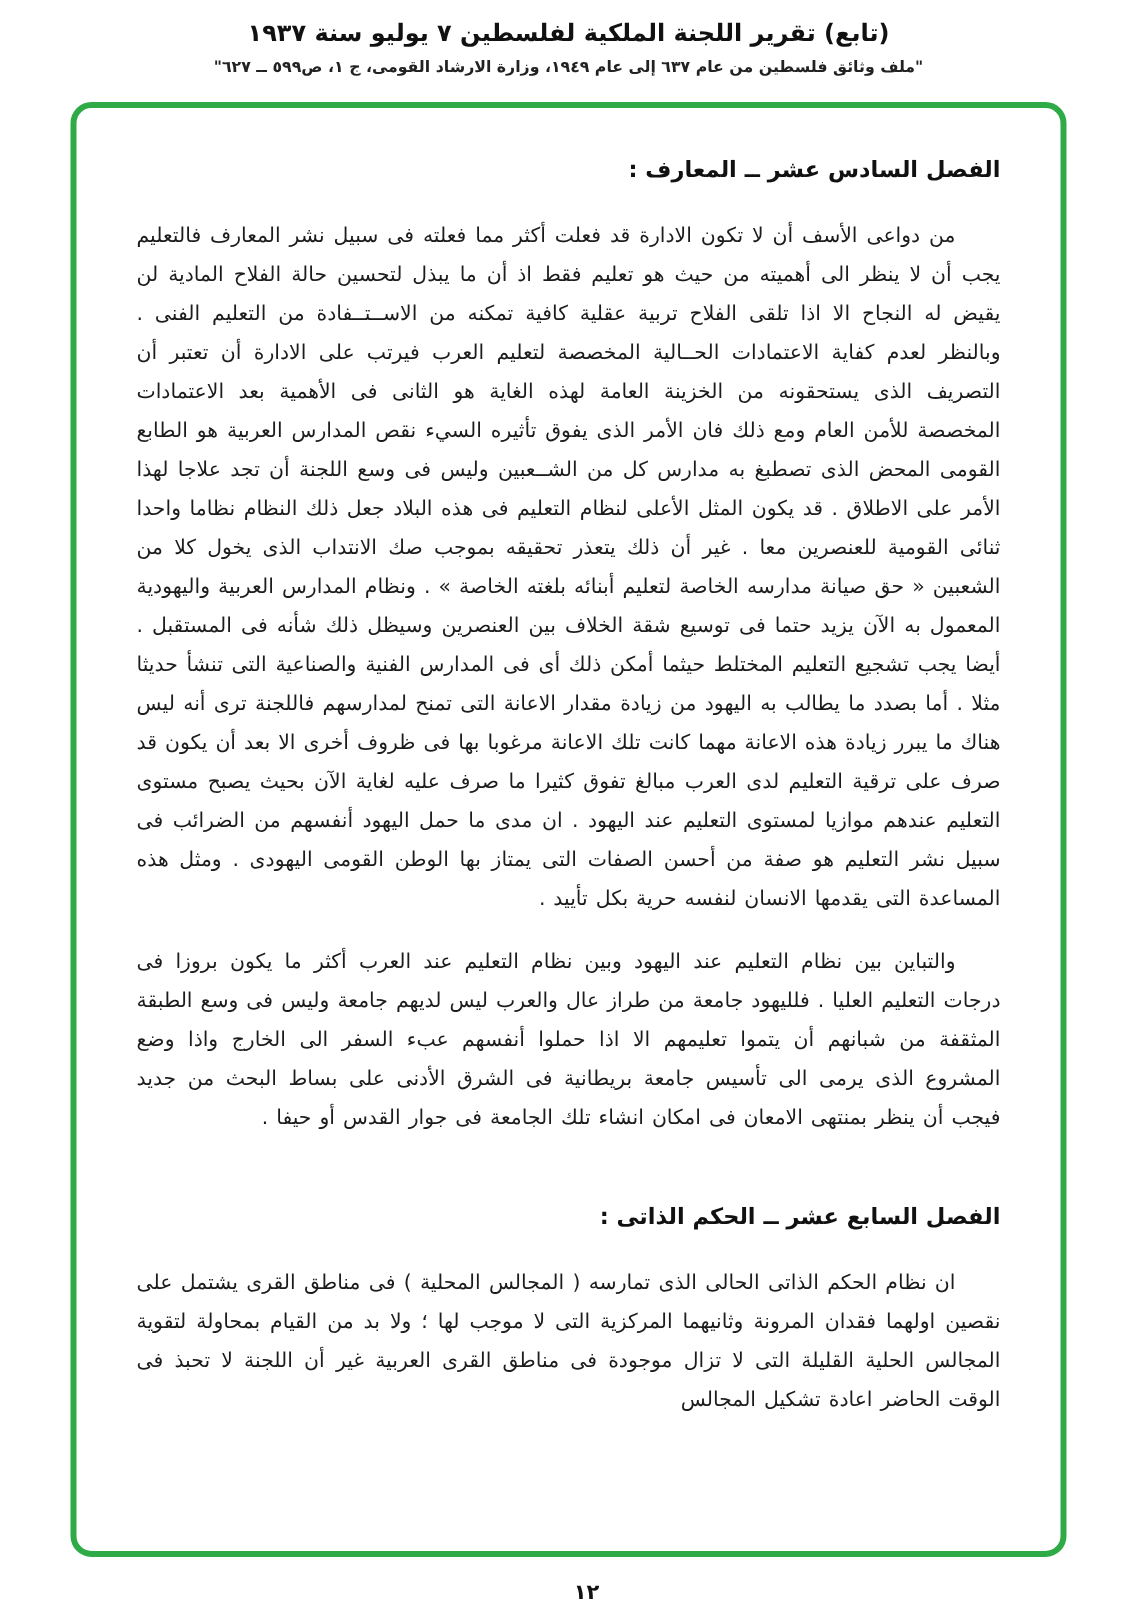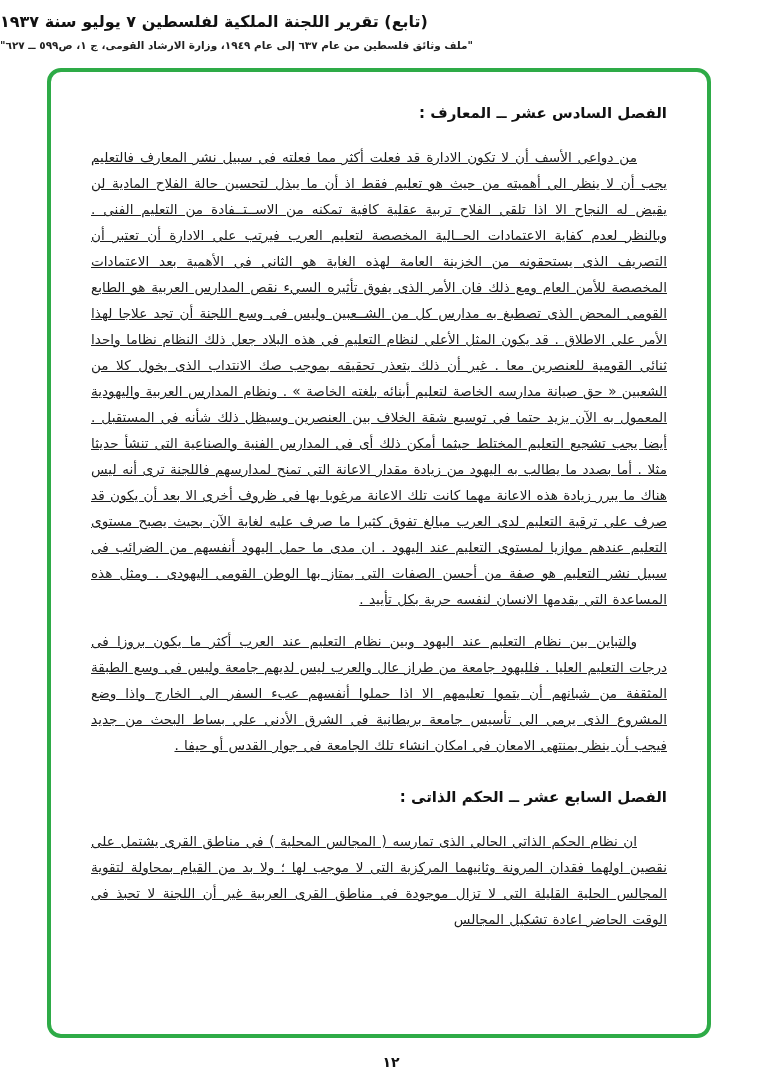--- a/index.html
+++ b/index.html
@@ -14,21 +14,21 @@
     height: 1078px;
     background: #ffffff;
     overflow: hidden;
     direction: rtl;
   }
   .header {
     position: absolute;
     top: 12px;
     left: 0;
     width: 100%;
-    text-align: left;
+    text-align: center;
     color: #111111;
   }
   .doc-title {
     font-size: 16px;
     font-weight: bold;
     letter-spacing: 0.5px;
     margin-bottom: 8px;
   }
   .doc-subtitle {
     font-size: 10.5px;
@@ -48,31 +48,30 @@
     background: #ffffff;
     color: #1a1a1a;
   }
   .section-heading {
     font-size: 15px;
     font-weight: bold;
     margin: 0 0 22px 0;
     color: #111111;
   }
   .section-heading.second {
-    margin-top: 30px;
+    margin-top: 44px;
   }
   .body-paragraph {
     font-size: 13.6px;
     line-height: 26px;
     text-align: justify;
     text-indent: 30px;
     margin: 16px 0 16px 0;
     color: #1c1c1c;
     word-spacing: 1px;
-    text-decoration: underline;
   }
   .page-number {
     position: absolute;
     bottom: 8px;
     left: 12px;
     width: 100%;
     text-align: center;
     font-size: 14px;
     font-weight: bold;
     color: #111111;

